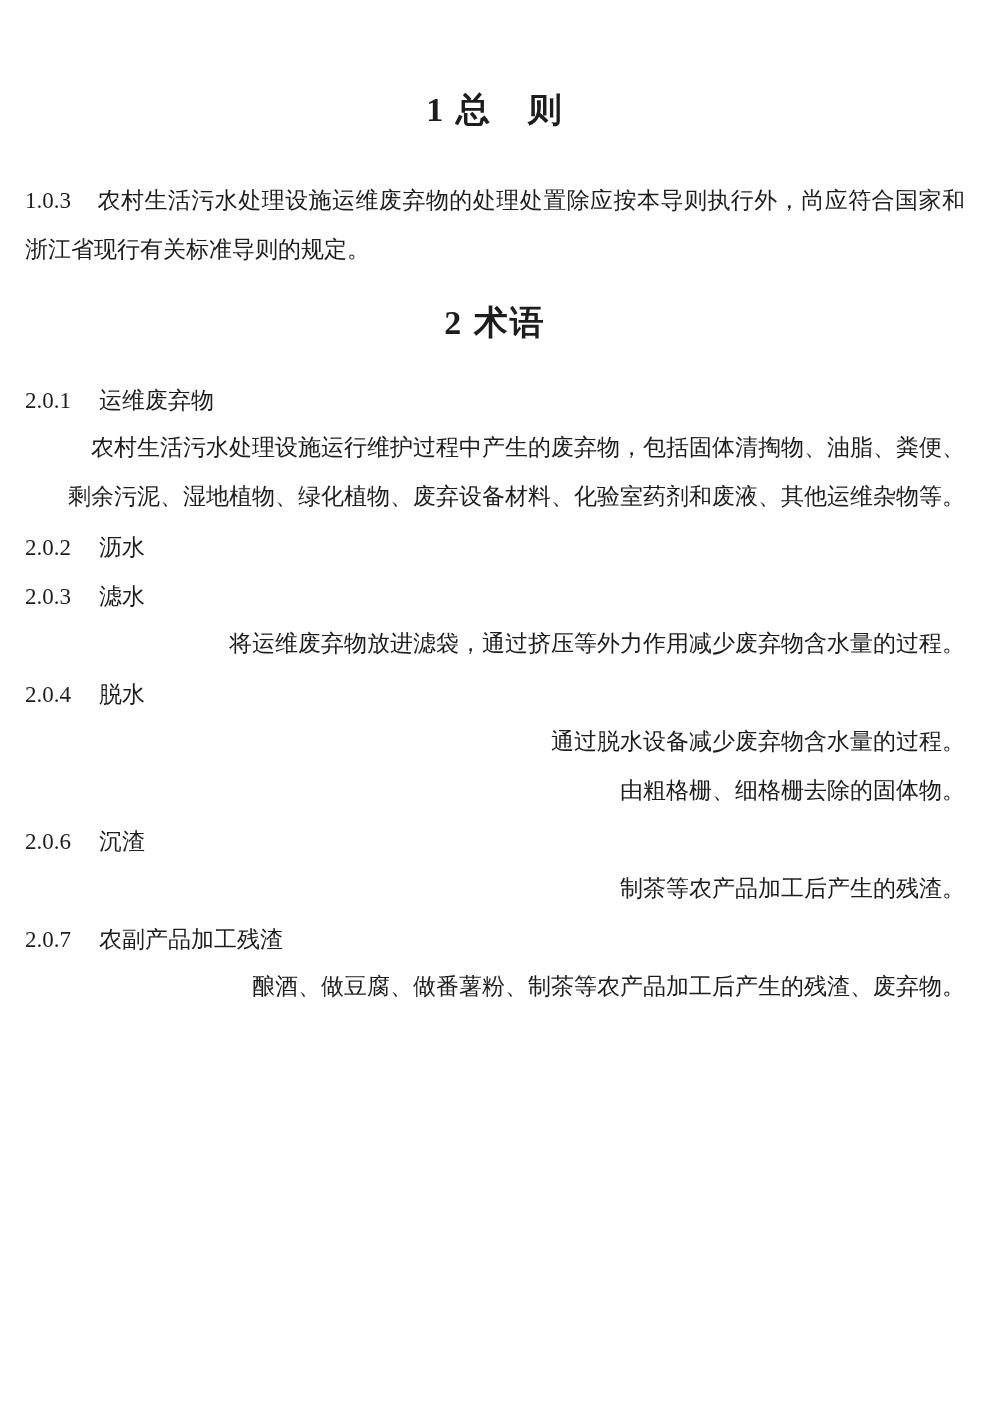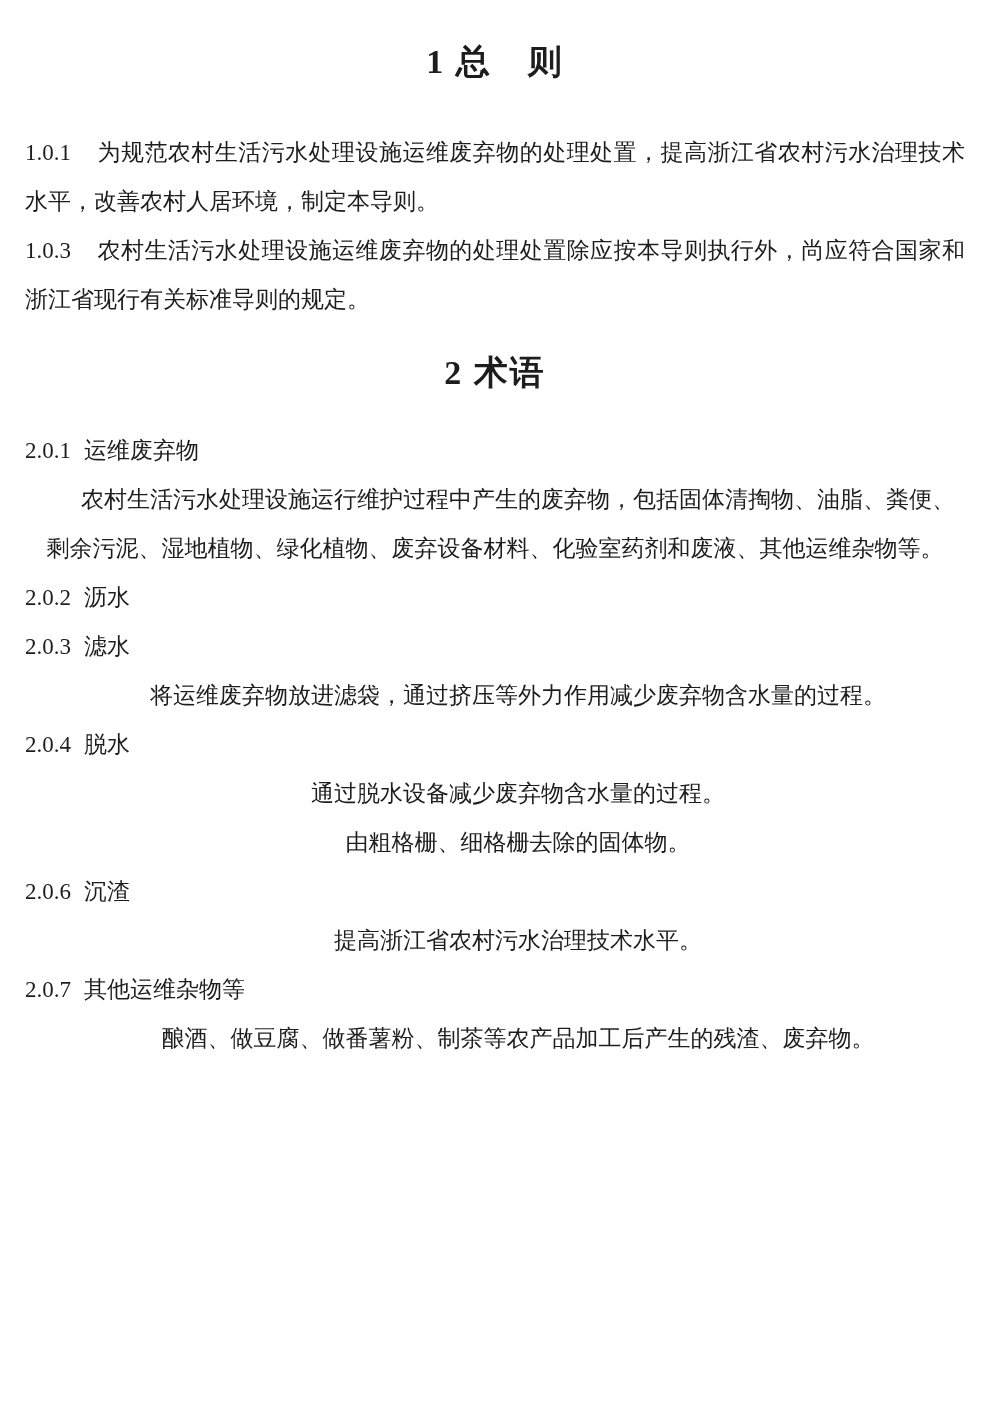--- a/index.html
+++ b/index.html
@@ -11,71 +11,71 @@
     height: 1402px;
     background: #ffffff;
     color: #1d1d1d;
     font-family: "Liberation Serif", "DejaVu Serif", serif;
     overflow: hidden;
   }
   .page {
     box-sizing: border-box;
     width: 992px;
     height: 1402px;
-    padding: 40px 27px 0 25px;
+    padding: 88px 27px 0 25px;
   }
   h1 {
     font-size: 34px;
     line-height: 44px;
     font-weight: bold;
     text-align: center;
     margin: 0;
     letter-spacing: 2px;
   }
   h1.s1 { margin: 0 0 44px 0; }
   h1.s2 { margin: 27px 0 31px 0; }
   p {
     margin: 0;
     font-size: 23px;
     line-height: 49px;
     text-align: justify;
   }
   .clause .num { margin-right: 26px; }
-  .term   .num { margin-right: 13px; }
+  .term   .num { margin-right: 28px; }
   .def {
     text-indent: 46px;
-    text-align: center;
+    text-align: right;
+    font-family: Liberation Mono, monospace;
   }
 </style>
 </head>
 <body>
 
 <main class="page">
 
   <h1 class="s1">1 总　则</h1>
 
-  <p class="clause"><span class="num">1.0.1</span><span>为规范农村生活污水处理设施运维废弃物的处理处置，提高浙江省农村污水治理技术水平，改善农村人居环境，制定本导则。</span></p>
 
 
   <p class="clause"><span class="num">1.0.3</span><span>农村生活污水处理设施运维废弃物的处理处置除应按本导则执行外，尚应符合国家和浙江省现行有关标准导则的规定。</span></p>
 
   <h1 class="s2">2 术语</h1>
 
   <p class="term"><span class="num">2.0.1</span><span>运维废弃物</span></p>
   <p class="def">农村生活污水处理设施运行维护过程中产生的废弃物，包括固体清掏物、油脂、粪便、剩余污泥、湿地植物、绿化植物、废弃设备材料、化验室药剂和废液、其他运维杂物等。</p>
 
   <p class="term"><span class="num">2.0.2</span><span>沥水</span></p>
 
   <p class="term"><span class="num">2.0.3</span><span>滤水</span></p>
   <p class="def">将运维废弃物放进滤袋，通过挤压等外力作用减少废弃物含水量的过程。</p>
 
   <p class="term"><span class="num">2.0.4</span><span>脱水</span></p>
   <p class="def">通过脱水设备减少废弃物含水量的过程。</p>
 
   <p class="def">由粗格栅、细格栅去除的固体物。</p>
 
   <p class="term"><span class="num">2.0.6</span><span>沉渣</span></p>
-  <p class="def">提高浙江省农村污水治理技术水平。</p>
+  <p class="def">制茶等农产品加工后产生的残渣。</p>
 
-  <p class="term"><span class="num">2.0.7</span><span>其他运维杂物等</span></p>
+  <p class="term"><span class="num">2.0.7</span><span>农副产品加工残渣</span></p>
   <p class="def">酿酒、做豆腐、做番薯粉、制茶等农产品加工后产生的残渣、废弃物。</p>
 
 </main>
 
 </body></html>

